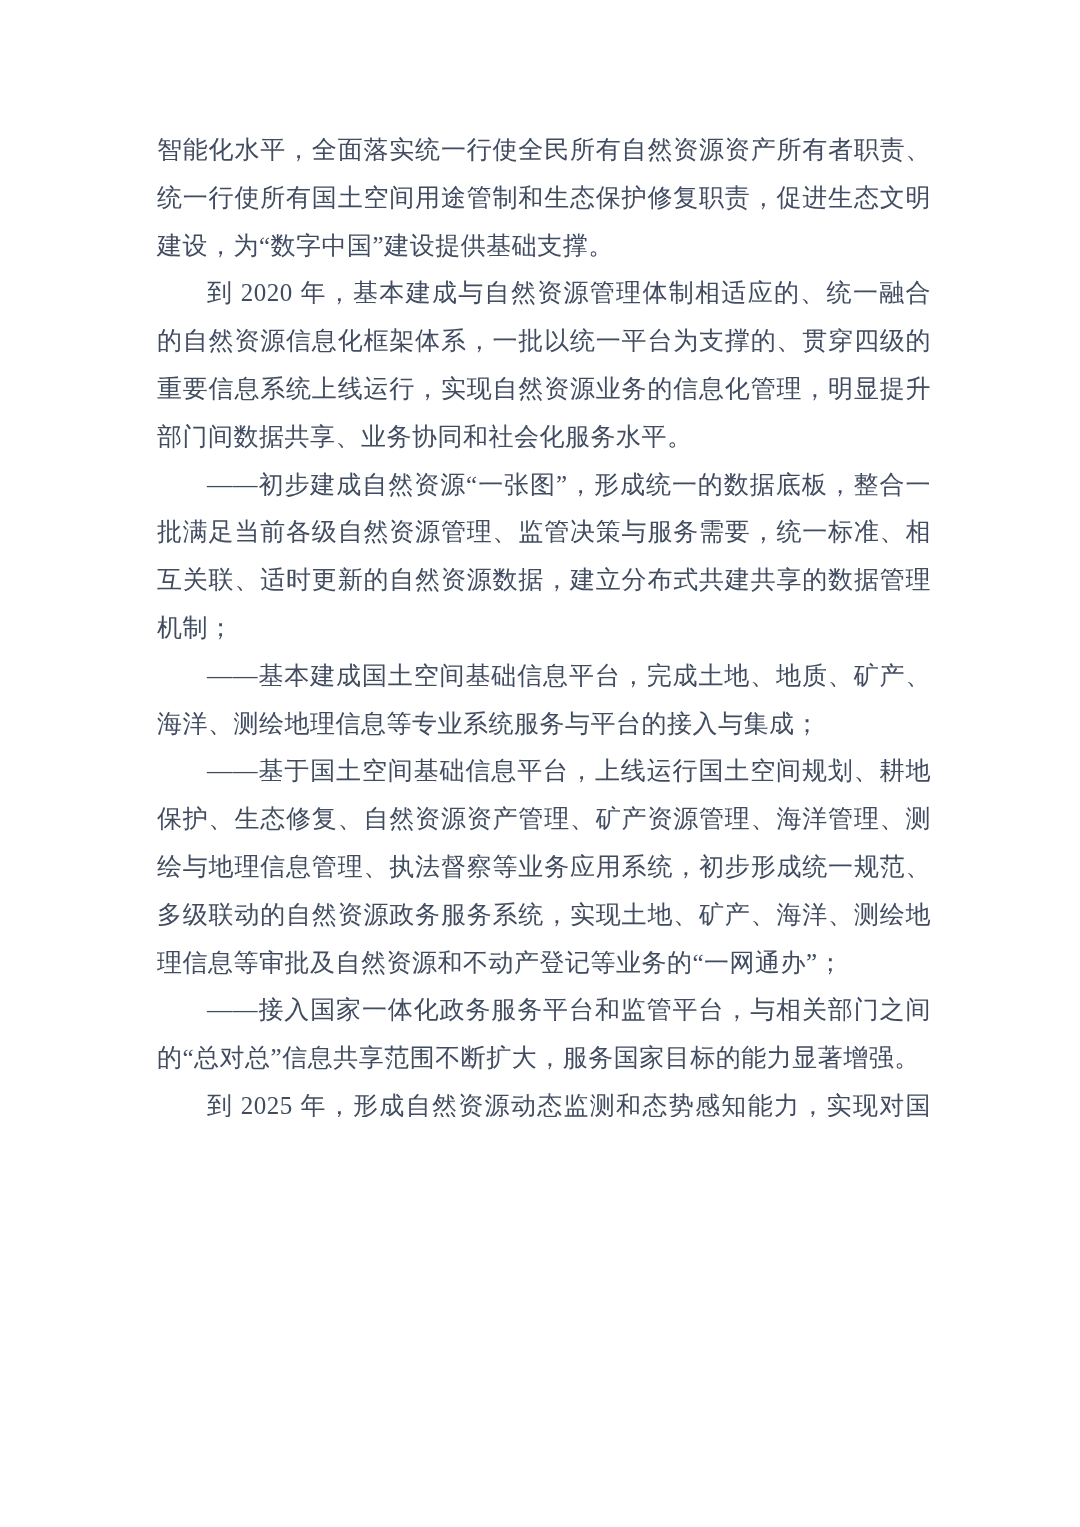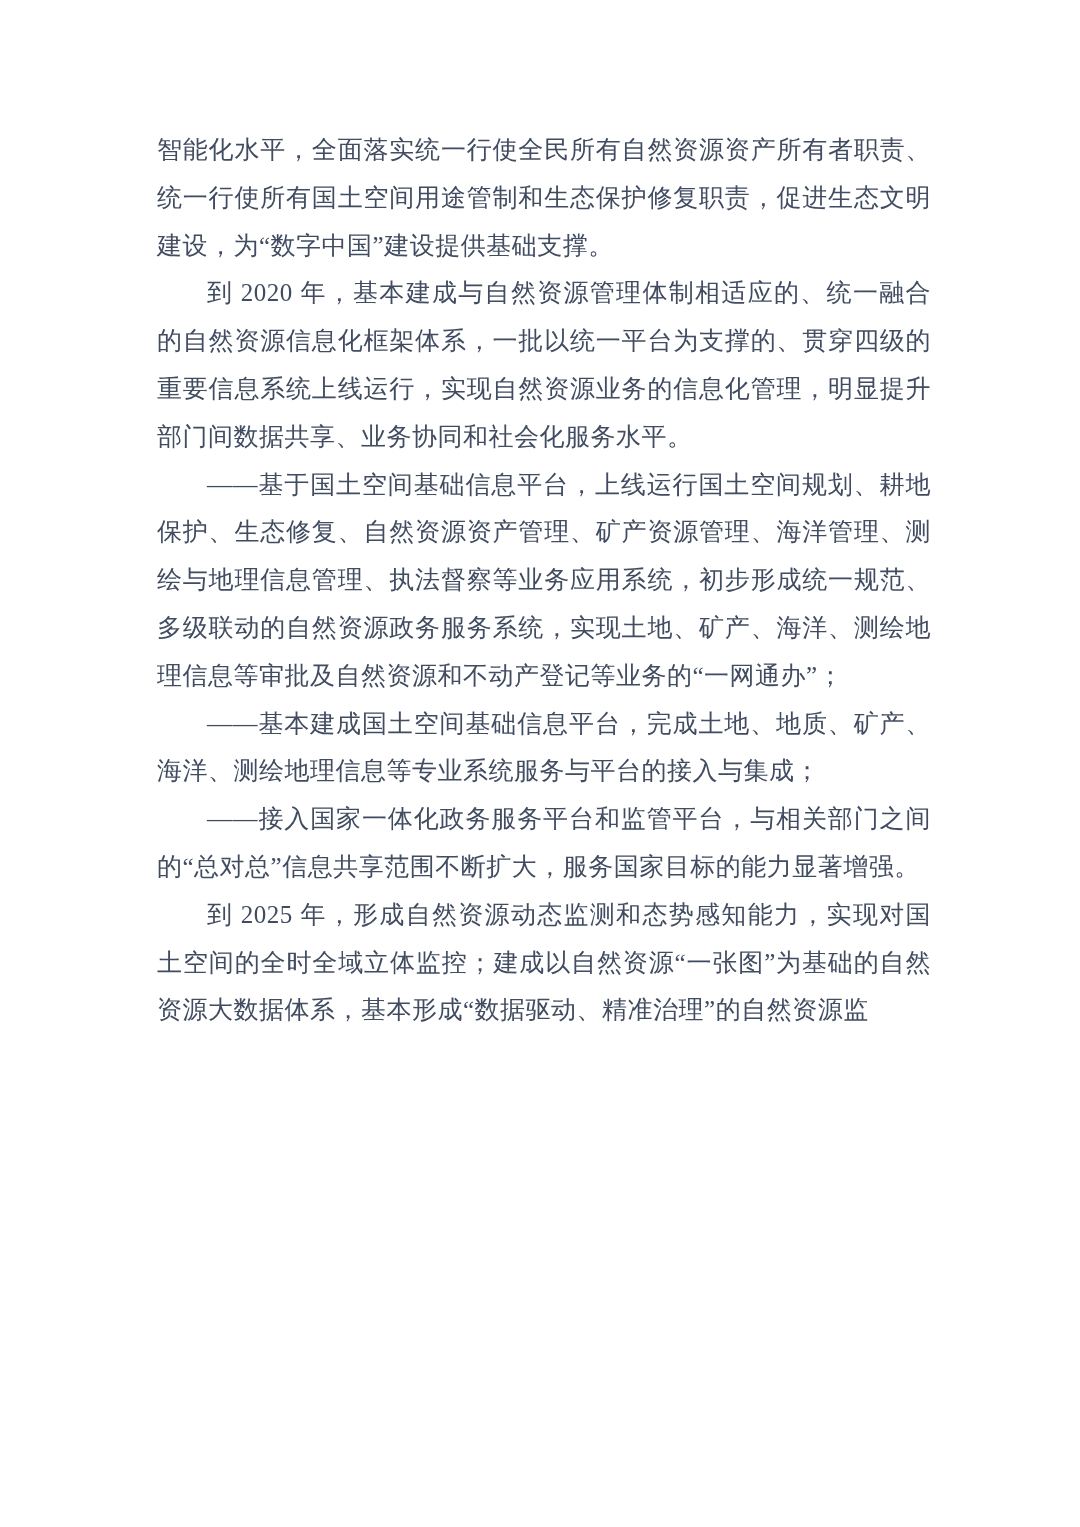--- a/index.html
+++ b/index.html
@@ -46,19 +46,20 @@
     color: #c2410c;
   }
 </style>
 </head>
 <body>
 
 <div class="page">
   <main class="content" style="color: rgb(65, 76, 97);">
       <p class="para"><span class="seg">智能化水平，全面落实统一行使全民所有自然资源资产所有者职责、统一行使所有国土空间用途管制和生态保护修复职责，促进生态文明建设，为“数字中国”建设提供基础支撑。</span></p>
       <p class="para indent"><span class="seg bold">到 2020 年，</span><span class="seg">基本建成与自然资源管理体制相适应的、统一融合的自然资源信息化框架体系，一批以统一平台为支撑的、贯穿四级的重要信息系统上线运行，实现自然资源业务的信息化管理，明显提升部门间数据共享、业务协同和社会化服务水平。</span></p>
+      <p class="para indent"><span class="seg">——初步建成自然资源“一张图”，形成统一的数据底板，整合一批满足当前各级自然资源管理、监管决策与服务需要，统一标准、相互关联、适时更新的自然资源数据，建立分布式共建共享的数据管理机制；</span></p>
+      <p class="para indent"><span class="seg">——基本建成国土空间基础信息平台，完成土地、地质、矿产、海洋、测绘地理信息等专业系统服务与平台的接入与集成；</span></p>
       <p class="para indent"><span class="seg">——基于国土空间基础信息平台，上线运行国土空间规划、耕地保护、生态修复、自然资源资产管理、矿产资源管理、海洋管理、测绘与地理信息管理、执法督察等业务应用系统，初步形成统一规范、多级联动的自然资源政务服务系统，实现土地、矿产、海洋、测绘地理信息等审批及自然资源和不动产登记等业务的“一网通办”；</span></p>
-      <p class="para indent"><span class="seg">——基本建成国土空间基础信息平台，完成土地、地质、矿产、海洋、测绘地理信息等专业系统服务与平台的接入与集成；</span></p>
       <p class="para indent"><span class="seg">——接入国家一体化政务服务平台和监管平台，与相关部门之间的“总对总”信息共享范围不断扩大，服务国家目标的能力显著增强。</span></p>
       <p class="para indent"><span class="seg bold">到 2025 年，</span><span class="seg">形成自然资源动态监测和态势感知能力，实现对国土空间的全时全域立体监控；建成以自然资源“一张图”为基础的自然资源大数据体系，基本形成“数据驱动、精准治理”的自然资源监</span></p>
     </main>
   <div class="page-number">16</div>
 </div>
 
 </body></html>

